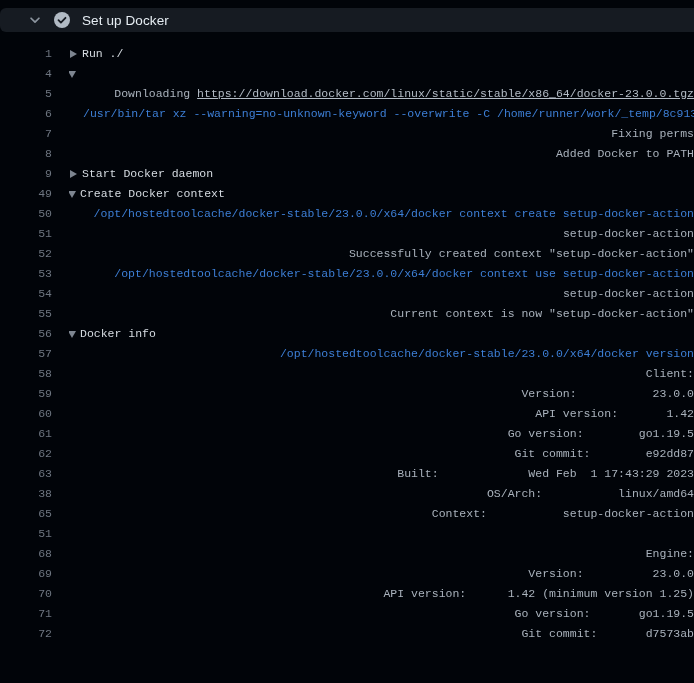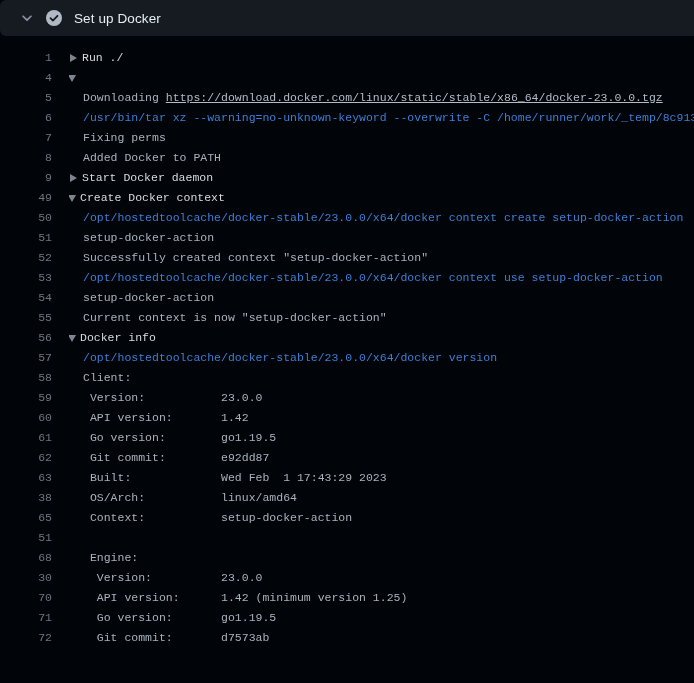--- a/index.html
+++ b/index.html
@@ -6,27 +6,28 @@
   html, body {
     width: 694px; height: 683px;
     background: #010409;
     overflow: hidden;
     font-family: "Liberation Sans", sans-serif;
   }
   .page { width: 694px; height: 683px; overflow: hidden; }
 
   
   .step-header {
-    height: 36px;
+    margin-top: 8px;
+    height: 24px;
     width: 100%;
     background: #161b22;
     border-radius: 6px 0 0 6px;
     display: flex;
     align-items: center;
-    padding-left: 20px;
+    padding-left: 28px;
     cursor: pointer;
   }
   .step-header .chev { width: 14px; height: 14px; display: inline-flex; }
   .step-header .status { width: 16px; height: 16px; margin-left: 12px; display: inline-flex; }
   .step-header .title {
     margin-left: 12px;
     color: #e6edf3;
     font-size: 13.5px;
     letter-spacing: 0.1px;
   }
@@ -52,21 +53,21 @@
     color: #6e7681;
     cursor: pointer;
   }
   .content {
     margin-left: 17px;
     white-space: pre;
     overflow: hidden;
     color: #a9b2bc;
     flex: 1 1 auto;
   }
-  .content.child { padding-left: 14px; }
+  .content.child { padding-left: 14px; text-align: right; }
   .content.group { color: #d5dbe1; cursor: pointer; display: flex; align-items: center; }
   .content .grp-label { color: #d5dbe1; }
   .content.cmd { color: #3d7fd6; }
   .seg-link { color: #b3bcc6; text-decoration: underline; cursor: pointer; }
   .tri {
     display: inline-block;
     width: 0; height: 0;
     margin-right: 5px;
   }
   .tri.right {
@@ -202,21 +203,21 @@
   </div>
       <div class="row">
     <span class="num">51</span>
     <span class="content child"></span>
   </div>
       <div class="row">
     <span class="num">68</span>
     <span class="content child"> Engine:</span>
   </div>
       <div class="row">
-    <span class="num">30</span>
+    <span class="num">69</span>
     <span class="content child">  Version:          23.0.0</span>
   </div>
       <div class="row">
     <span class="num">70</span>
     <span class="content child">  API version:      1.42 (minimum version 1.25)</span>
   </div>
       <div class="row">
     <span class="num">71</span>
     <span class="content child">  Go version:       go1.19.5</span>
   </div>

